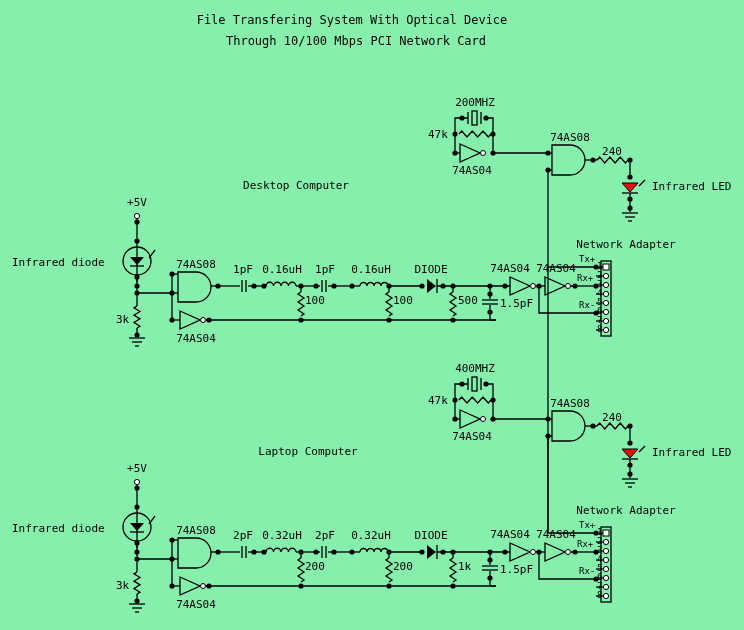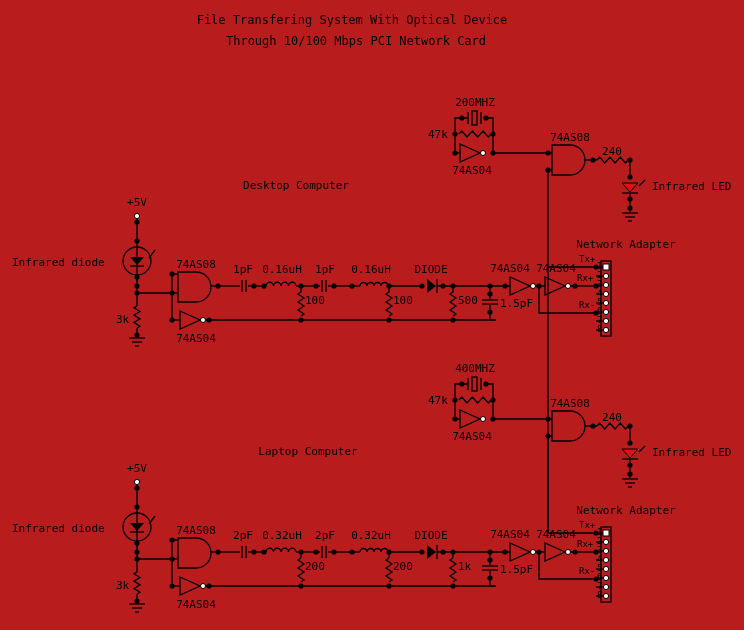--- a/index.html
+++ b/index.html
@@ -1,16 +1,16 @@
 <!DOCTYPE html>
 <html><head>
 <meta charset="utf-8">
 <style>
   html, body { margin: 0; padding: 0; background: #ffffff; }
-  #root { position: relative; width: 744px; height: 630px; overflow: hidden; background: #b91c1c; }
+  #root { position: relative; width: 744px; height: 630px; overflow: hidden; background: #86efac; }
   svg { position: absolute; left: 0; top: 0; }
   svg text { font-family: "DejaVu Sans Mono", "Liberation Mono", monospace; font-size: 11px; fill: #000; }
   svg text.title { font-size: 12px; }
   svg text.pin { font-size: 9px; }
   .w { stroke: #000; stroke-width: 1.3; fill: none; }
   .dot { fill: #000; }
 </style>
 </head>
 <body>
 

